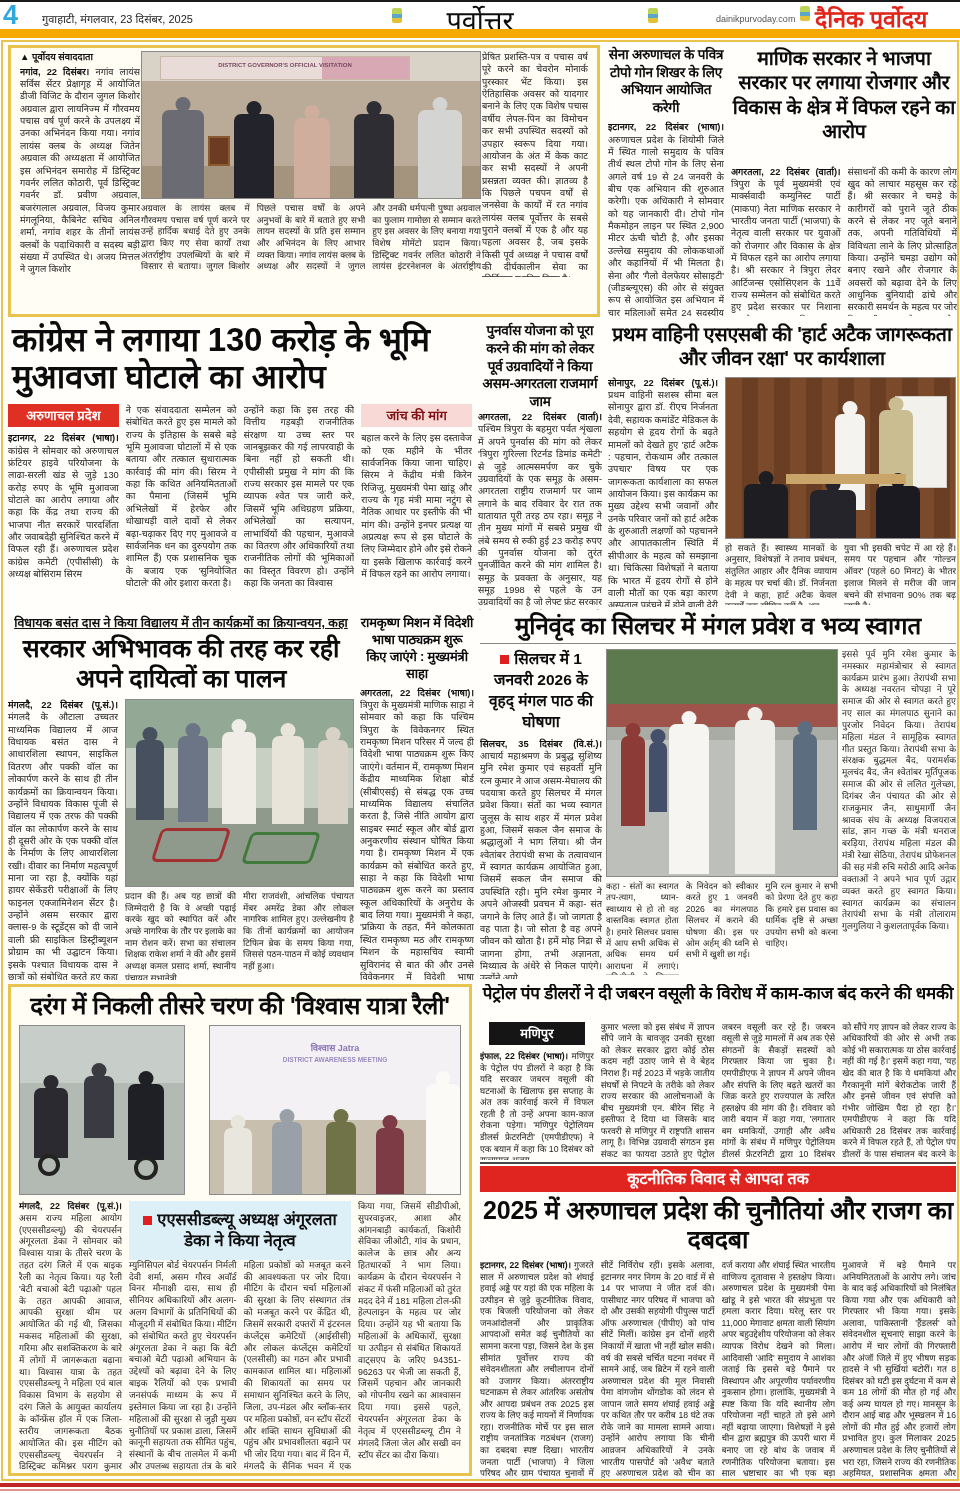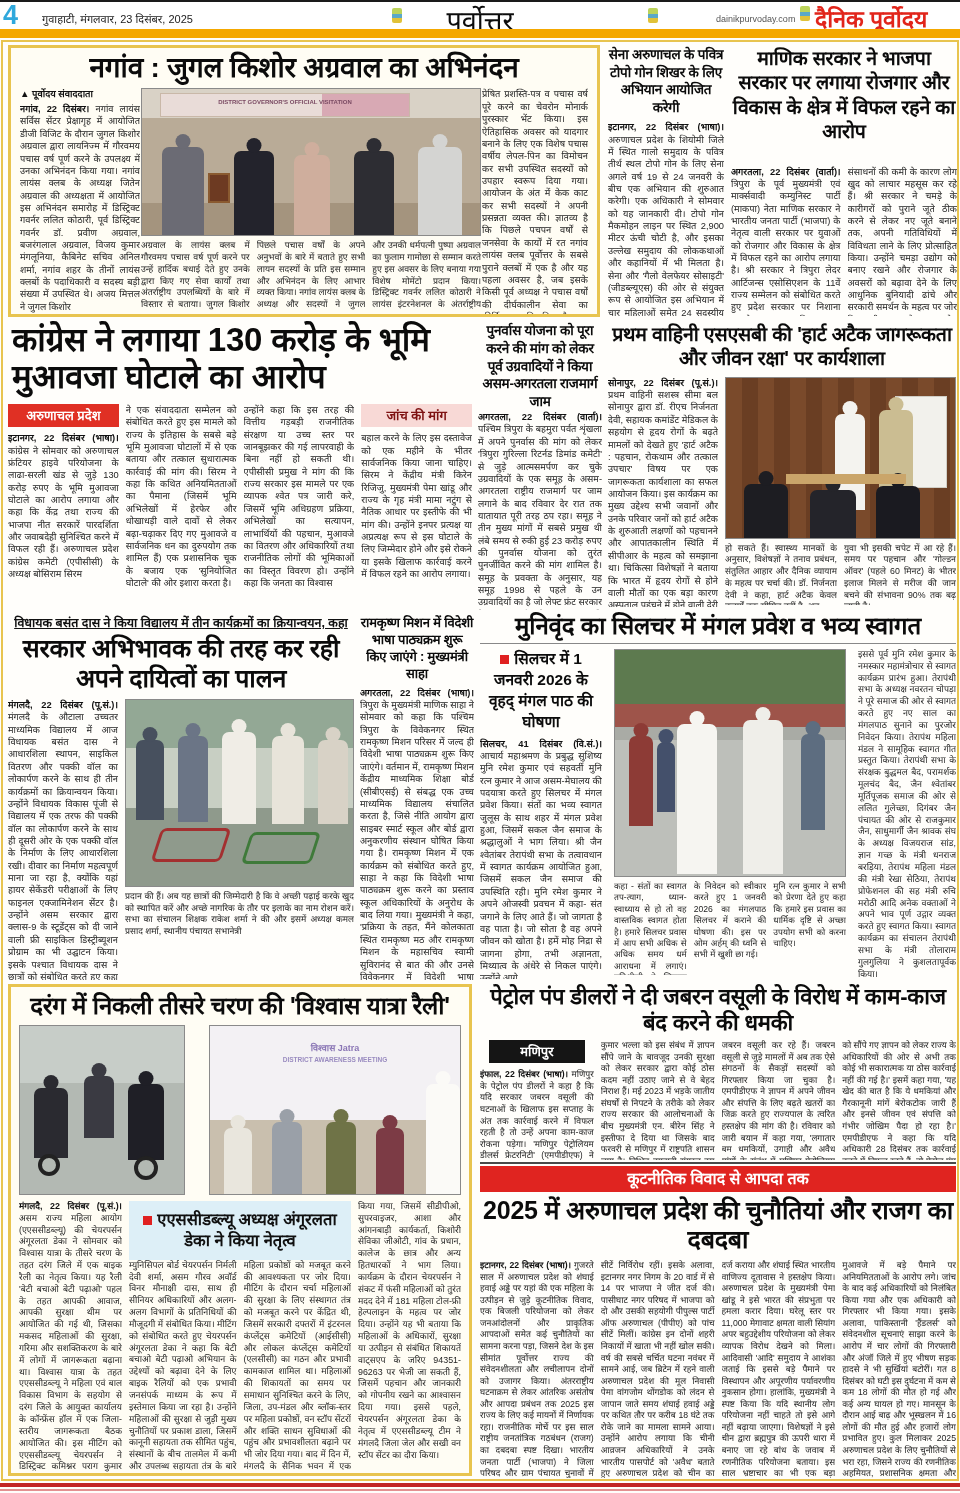--- a/index.html
+++ b/index.html
@@ -43,21 +43,20 @@
   <span class="abs decor" style="left:648px;top:8px"></span>
   <div class="abs" style="left:716px;top:14px;font-size:9px;color:#555">dainikpurvoday.com</div>
   <span class="abs decor" style="left:800px;top:6px"></span>
   <div class="abs" style="left:815px;top:2px;font-size:23px;font-weight:bold;color:#E1251B">दैनिक पूर्वोदय</div>
   <div class="abs" style="left:0;top:29px;width:960px;height:9px;background:#F4A800"></div>
 </div>
 
 <div class="abs" style="left:1px;top:40px;width:958px;height:1441px;border:2px solid #E8C44F"></div>
 
 <div class="abs ybox" style="left:8px;top:45px;width:592px;height:272px;padding:3px 9px;overflow:hidden">
-  <h1 class="hl" style="font-size:28px;margin:1px 0 4px">नगांव : जुगल किशोर अग्रवाल का अभिनंदन</h1>
   <div style="display:flex;gap:1px;height:226px;overflow:hidden">
     <div class="bt" style="width:120px;flex:none">
       <div class="dl" style="font-size:9.5px;margin-bottom:2px">▲ पूर्वोदय संवाददाता</div>
       <span class="dl">नगांव, 22 दिसंबर।</span>
       <span>नगांव लायंस सर्विस सेंटर प्रेक्षागृह में आयोजित डीजी विजिट के दौरान जुगल किशोर अग्रवाल द्वारा लायनिज्म में गौरवमय पचास वर्ष पूर्ण करने के उपलक्ष्य में उनका अभिनंदन किया गया। नगांव लायंस क्लब के अध्यक्ष जितेन अग्रवाल की अध्यक्षता में आयोजित इस अभिनंदन समारोह में डिस्ट्रिक्ट गवर्नर ललित कोठारी, पूर्व डिस्ट्रिक्ट गवर्नर डॉ. प्रवीण अग्रवाल, बजरंगलाल अग्रवाल, विजय कुमार मंगलूनिया, कैबिनेट सचिव अनिल शर्मा, नगांव शहर के तीनों लायंस क्लबों के पदाधिकारी व सदस्य बड़ी संख्या में उपस्थित थे। अजय मित्तल ने जुगल किशोर</span>
     </div>
     <div style="width:340px;flex:none;overflow:hidden">
       <div class="photo" style="width:340px;height:148px;background:linear-gradient(180deg,#d9d2c6 0 20%,#b9ab97 20% 78%,#a4947e 78%)">
         <div class="abs" style="left:18px;top:4px;width:250px;height:24px;background:linear-gradient(90deg,#e9dcd8 0 65%,#d8a9b4 65%);border:1px solid #c9b8a8">
           <div class="banner-line" style="color:#7a4a63;margin-top:4px">DISTRICT GOVERNOR'S OFFICIAL VISITATION</div>
@@ -161,42 +160,43 @@
         <i class="fig" style="left:10px;top:40px;width:28px;height:80px;background:#47505e"></i>
         <i class="fig" style="left:52px;top:36px;width:30px;height:86px;background:#6b7586"></i>
         <i class="fig" style="left:96px;top:32px;width:34px;height:92px;background:#f0ede6"></i>
         <i class="fig" style="left:146px;top:36px;width:32px;height:88px;background:#e8e4da"></i>
         <i class="fig" style="left:192px;top:40px;width:30px;height:84px;background:#d8d2c6"></i>
         <div class="abs" style="left:30px;top:128px;width:70px;height:34px;border:3px solid #a33030;border-radius:6px;transform:skewX(-18deg)"></div>
         <div class="abs" style="left:120px;top:132px;width:70px;height:32px;border:3px solid #3f7a3a;border-radius:6px;transform:skewX(-18deg)"></div>
       </div>
       <div class="cols" style="margin-top:4px;height:92px">
         <div class="col bt" style="font-size:8.8px">प्रदान की हैं। अब यह छात्रों की जिम्मेदारी है कि वे अच्छी पढ़ाई करके खुद को स्थापित करें और अच्छे नागरिक के तौर पर इलाके का नाम रोशन करें। सभा का संचालन शिक्षक राकेश शर्मा ने की और इसमें अध्यक्ष कमल प्रसाद शर्मा, स्थानीय पंचायत सभानेत्री</div>
+        <div class="col bt" style="font-size:8.8px">मीरा राजवंशी, आंचलिक पंचायत मेंबर अमरेंद्र डेका और लोकल नागरिक शामिल हुए। उल्लेखनीय है कि तीनों कार्यक्रमों का आयोजन टिफिन ब्रेक के समय किया गया, जिससे पठन-पाठन में कोई व्यवधान नहीं हुआ।</div>
       </div>
     </div>
   </div>
 </div>
 
 <div class="abs" style="left:360px;top:614px;width:114px;height:366px;overflow:hidden">
   <h2 class="hl" style="font-size:13px;line-height:1.32;margin-bottom:4px">रामकृष्ण मिशन में विदेशी भाषा पाठ्यक्रम शुरू किए जाएंगे : मुख्यमंत्री साहा</h2>
   <div class="bt">
     <span class="dl">अगरतला, 22 दिसंबर (भाषा)।</span>
     <span>त्रिपुरा के मुख्यमंत्री माणिक साहा ने सोमवार को कहा कि पश्चिम त्रिपुरा के विवेकनगर स्थित रामकृष्ण मिशन परिसर में जल्द ही विदेशी भाषा पाठ्यक्रम शुरू किए जाएंगे। वर्तमान में, रामकृष्ण मिशन केंद्रीय माध्यमिक शिक्षा बोर्ड (सीबीएसई) से संबद्ध एक उच्च माध्यमिक विद्यालय संचालित करता है, जिसे नीति आयोग द्वारा साइबर स्मार्ट स्कूल और बोर्ड द्वारा अनुकरणीय संस्थान घोषित किया गया है। रामकृष्ण मिशन में एक कार्यक्रम को संबोधित करते हुए, साहा ने कहा कि विदेशी भाषा पाठ्यक्रम शुरू करने का प्रस्ताव स्कूल अधिकारियों के अनुरोध के बाद लिया गया। मुख्यमंत्री ने कहा, 'प्रक्रिया के तहत, मैंने कोलकाता स्थित रामकृष्ण मठ और रामकृष्ण मिशन के महासचिव स्वामी सुविरानंद से बात की और उनसे विवेकनगर में विदेशी भाषा पाठ्यक्रम शुरू करने का अनुरोध किया। मुझे यह बताते हुए खुशी हो रही है कि प्रस्ताव को मंजूरी मिल गई है।'</span>
   </div>
 </div>
 
 <div class="abs" style="left:480px;top:612px;width:476px;height:368px;overflow:hidden">
   <h2 class="hl" style="font-size:24px;margin-bottom:5px;border-bottom:1px solid #888;padding-bottom:3px">मुनिवृंद का सिलचर में मंगल प्रवेश व भव्य स्वागत</h2>
-  <div style="display:flex;gap:12px;height:330px;overflow:hidden">
+  <div style="display:flex;gap:4px;height:330px;overflow:hidden">
     <div style="width:122px;flex:none;overflow:hidden">
       <div style="font-weight:bold;font-size:15.5px;line-height:1.35;text-align:center;color:#0c0c0c;margin-bottom:5px">
         <span class="redsq"></span><span>सिलचर में 1 जनवरी 2026 के वृहद् मंगल पाठ की घोषणा</span>
       </div>
       <div class="bt">
-        <span class="dl">सिलचर, 41 दिसंबर (वि.सं.)।</span>
+        <span class="dl">सिलचर, 35 दिसंबर (वि.सं.)।</span>
         <span>आचार्य महाश्रमण के प्रबुद्ध सुशिष्य मुनि रमेश कुमार एवं सहवर्ती मुनि रत्न कुमार ने आज असम-मेघालय की पदयात्रा करते हुए सिलचर में मंगल प्रवेश किया। संतों का भव्य स्वागत जुलूस के साथ शहर में मंगल प्रवेश हुआ, जिसमें सकल जैन समाज के श्रद्धालुओं ने भाग लिया। श्री जैन श्वेतांबर तेरापंथी सभा के तत्वावधान में स्वागत कार्यक्रम आयोजित हुआ, जिसमें सकल जैन समाज की उपस्थिति रही। मुनि रमेश कुमार ने अपने ओजस्वी प्रवचन में कहा- संत जगाने के लिए आते हैं। जो जागता है वह पाता है। जो सोता है वह अपने जीवन को खोता है। हमें मोह निद्रा से जागना होगा, तभी अज्ञानता, मिथ्यात्व के अंधेरे से निकल पाएंगे। उन्होंने आगे</span>
       </div>
     </div>
     <div style="width:232px;flex:none;overflow:hidden">
       <div class="photo" style="width:232px;height:228px;background:linear-gradient(180deg,#5d7a4f 0 24%,#9e544a 24% 34%,#a9aba5 34% 40%,#bdbfba 40%)">
         <i class="fig" style="left:62px;top:74px;width:40px;height:150px;background:#f6f5f1"></i>
         <i class="fig" style="left:128px;top:70px;width:40px;height:154px;background:#efeee9"></i>
         <i class="fig" style="left:14px;top:86px;width:24px;height:90px;background:#8d3b36"></i>
         <i class="fig" style="left:186px;top:84px;width:24px;height:96px;background:#5d6d80"></i>
         <i class="fig" style="left:42px;top:92px;width:18px;height:70px;background:#44506b"></i>
@@ -244,21 +244,21 @@
       <div class="cols" style="height:218px">
         <div class="col bt" style="font-size:8.9px">म्युनिसिपल बोर्ड चेयरपर्सन निर्मली देवी शर्मा, असम गौरव अवॉर्ड विनर मौनाक्षी दास, साथ ही सीनियर अधिकारियों और अलग-अलग विभागों के प्रतिनिधियों की मौजूदगी में संबोधित किया। मीटिंग को संबोधित करते हुए चेयरपर्सन अंगूरलता डेका ने कहा कि बेटी बचाओ बेटी पढ़ाओ अभियान के उद्देश्यों को बढ़ावा देने के लिए बाइक रैलियों को एक प्रभावी जनसंपर्क माध्यम के रूप में इस्तेमाल किया जा रहा है। उन्होंने महिलाओं की सुरक्षा से जुड़ी मुख्य चुनौतियों पर प्रकाश डाला, जिसमें कानूनी सहायता तक सीमित पहुंच, संस्थानों के बीच तालमेल में कमी और उपलब्ध सहायता तंत्र के बारे में जागरूकता की कमी शामिल है। उन्होंने सभी प्रशासनिक स्तरों पर</div>
         <div class="col bt" style="font-size:8.9px">महिला प्रकोष्ठों को मजबूत करने की आवश्यकता पर जोर दिया। मीटिंग के दौरान चर्चा महिलाओं की सुरक्षा के लिए संस्थागत तंत्र को मजबूत करने पर केंद्रित थी, जिसमें सरकारी दफ्तरों में इंटरनल कंप्लेंट्स कमेटियों (आईसीसी) और लोकल कंप्लेंट्स कमेटियों (एलसीसी) का गठन और प्रभावी कामकाज शामिल था। महिलाओं की शिकायतों का समय पर समाधान सुनिश्चित करने के लिए, जिला, उप-मंडल और ब्लॉक-स्तर पर महिला प्रकोष्ठों, वन स्टॉप सेंटरों और शक्ति साधन सुविधाओं की पहुंच और प्रभावशीलता बढ़ाने पर भी जोर दिया गया। बाद में दिन में, मंगलदै के सैनिक भवन में एक जिला-स्तरीय जागरूकता कार्यक्रम आयोजित</div>
       </div>
     </div>
     <div class="col bt" style="font-size:8.9px">किया गया, जिसमें सीडीपीओ, सुपरवाइजर, आशा और आंगनबाड़ी कार्यकर्ता, किशोरी सेविका जीओटी, गांव के प्रधान, कालेज के छात्र और अन्य हितधारकों ने भाग लिया। कार्यक्रम के दौरान चेयरपर्सन ने संकट में फंसी महिलाओं को तुरंत मदद देने में 181 महिला टोल-फ्री हेल्पलाइन के महत्व पर जोर दिया। उन्होंने यह भी बताया कि महिलाओं के अधिकारों, सुरक्षा या उत्पीड़न से संबंधित शिकायतें वाट्सएप के जरिए 94351-96263 पर भेजी जा सकती हैं, जिसमें पहचान और जानकारी को गोपनीय रखने का आश्वासन दिया गया। इससे पहले, चेयरपर्सन अंगूरलता डेका के नेतृत्व में एएससीडब्ल्यू टीम ने मंगलदै जिला जेल और सखी वन स्टॉप सेंटर का दौरा किया।</div>
   </div>
 </div>
 
 <div class="abs" style="left:480px;top:984px;width:476px;height:176px;overflow:hidden">
-  <h2 class="hl" style="font-size:22px;margin-bottom:5px">पेट्रोल पंप डीलरों ने दी जबरन वसूली के विरोध में काम-काज बंद करने की धमकी</h2>
+  <h2 class="hl" style="font-size:17px;margin-bottom:18px">पेट्रोल पंप डीलरों ने दी जबरन वसूली के विरोध में काम-काज बंद करने की धमकी</h2>
   <div class="cols" style="height:142px">
     <div class="col bt" style="font-size:8.7px">
       <span class="tag-black">मणिपुर</span>
       <span class="dl">इंफाल, 22 दिसंबर (भाषा)।</span>
       <span>मणिपुर के पेट्रोल पंप डीलरों ने कहा है कि यदि सरकार जबरन वसूली की घटनाओं के खिलाफ इस सप्ताह के अंत तक कार्रवाई करने में विफल रहती है तो उन्हें अपना काम-काज रोकना पड़ेगा। 'मणिपुर पेट्रोलियम डीलर्स फ्रेटरनिटी' (एमपीडीएफ) ने एक बयान में कहा कि 10 दिसंबर को राज्यपाल अजय</span>
     </div>
     <div class="col bt" style="font-size:8.7px">कुमार भल्ला को इस संबंध में ज्ञापन सौंपे जाने के बावजूद उनकी सुरक्षा को लेकर सरकार द्वारा कोई ठोस कदम नहीं उठाए जाने से वे बेहद निराश हैं। मई 2023 में भड़के जातीय संघर्षों से निपटने के तरीके को लेकर राज्य सरकार की आलोचनाओं के बीच मुख्यमंत्री एन. बीरेन सिंह ने इस्तीफा दे दिया था जिसके बाद फरवरी से मणिपुर में राष्ट्रपति शासन लागू है। विभिन्न उग्रवादी संगठन इस संकट का फायदा उठाते हुए पेट्रोल पंपों सहित स्थानीय व्यवसायों को निशाना बनाकर</div>
     <div class="col bt" style="font-size:8.7px">जबरन वसूली कर रहे हैं। जबरन वसूली से जुड़े मामलों में अब तक ऐसे संगठनों के सैकड़ों सदस्यों को गिरफ्तार किया जा चुका है। एमपीडीएफ ने ज्ञापन में अपने जीवन और संपत्ति के लिए बढ़ते खतरों का जिक्र करते हुए राज्यपाल के त्वरित हस्तक्षेप की मांग की है। रविवार को जारी बयान में कहा गया, 'लगातार बम धमकियों, उगाही और अवैध मांगों के संबंध में मणिपुर पेट्रोलियम डीलर्स फ्रेटरनिटी द्वारा 10 दिसंबर 2025 को मणिपुर के राज्यपाल</div>
     <div class="col bt" style="font-size:8.7px">को सौंपे गए ज्ञापन को लेकर राज्य के अधिकारियों की ओर से अभी तक कोई भी सकारात्मक या ठोस कार्रवाई नहीं की गई है।' इसमें कहा गया, 'यह खेद की बात है कि ये धमकियां और गैरकानूनी मांगें बेरोकटोक जारी हैं और इनसे जीवन एवं संपत्ति को गंभीर जोखिम पैदा हो रहा है।' एमपीडीएफ ने कहा कि यदि अधिकारी 28 दिसंबर तक कार्रवाई करने में विफल रहते हैं, तो पेट्रोल पंप डीलरों के पास संचालन बंद करने के अलावा कोई विकल्प नहीं बचेगा।</div>
   </div>

